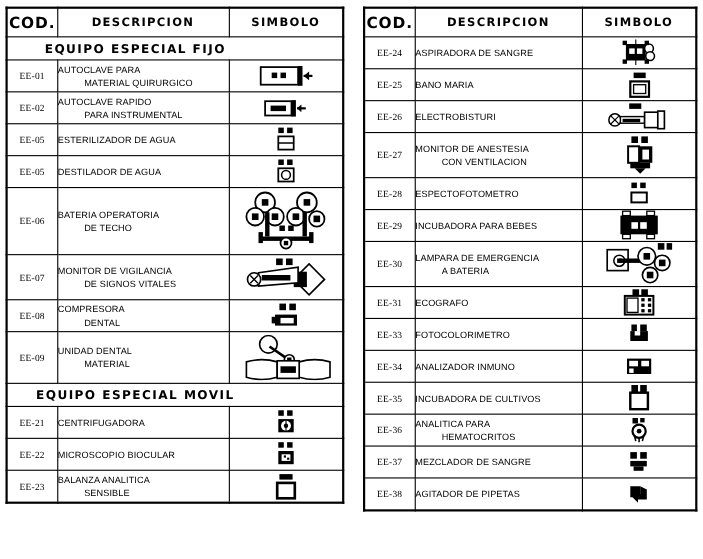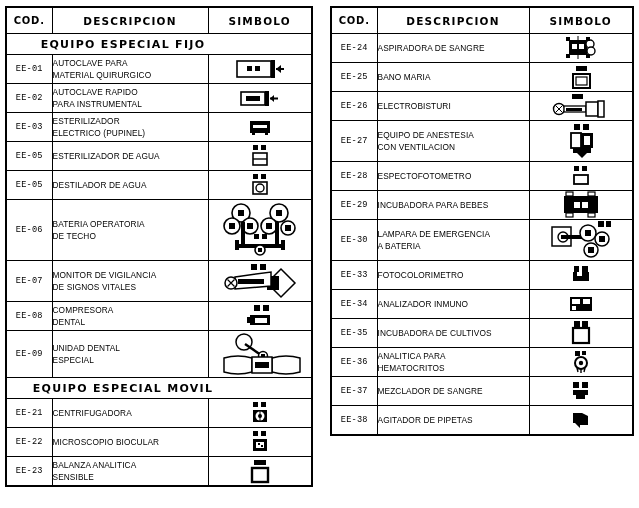--- a/index.html
+++ b/index.html
@@ -34,46 +34,46 @@
 
   
   tr.hdr th{
     height:25px;
     text-align:center;
     font-weight:bold;
     font-size:10.5px;
     letter-spacing:1.2px;
     font-family:"DejaVu Sans",sans-serif;
   }
-  tr.hdr th.h-cod{font-size:10px;letter-spacing:.8px;}
+  tr.hdr th.h-cod{font-size:14px;letter-spacing:.8px;}
 
   
   tr.section td{
     height:20px;
     font-weight:bold;
     font-size:11px;
     letter-spacing:1.3px;
     text-align:center;
     font-family:"DejaVu Sans",sans-serif;
     padding-right:72px;
   }
 
   td.cod{
     text-align:center;
     font-size:8.6px;
-    font-family:Liberation Mono, monospace;
+    font-family:Liberation Serif, serif;
     letter-spacing:.2px;
   }
   td.desc{
     font-size:8.3px;
     padding-left:6px;
     line-height:1.45;
     letter-spacing:.1px;
   }
-  td.desc .l2{display:block;}
+  td.desc .l2{display:block;padding-left:24px;}
   td.sim{
     text-align:center;
     padding:1px 0;
   }
   td.sim svg{display:inline-block;vertical-align:middle;}
   .r2 td{height:28px;}
   .r-med td{height:40px;}
   .r-lamp td{height:60px;}
   .r-unit td{height:46px;}
 </style>
@@ -128,35 +128,20 @@
             <svg width="44" height="22" viewBox="0 0 44 22">
               <rect x="3" y="5" width="24" height="13" fill="#fff" stroke="#000" stroke-width="1.6"></rect>
               <rect x="8" y="9" width="14" height="5" fill="#000"></rect>
               <rect x="27" y="4" width="4" height="15" fill="#000"></rect>
               <path d="M32 11.5 l4 -3.5 v7 z" fill="#000"></path>
               <rect x="32" y="10.5" width="8" height="2" fill="#000"></rect>
             </svg>
           </td>
         </tr>
 
-        <tr class="r2">
-          <td class="cod">EE-03</td>
-          <td class="desc">
-            <span>ESTERILIZADOR</span>
-            <span class="l2">ELECTRICO (PUPINEL)</span>
-          </td>
-          <td class="sim">
-            <svg width="26" height="20" viewBox="0 0 26 20">
-              <rect x="3" y="4" width="20" height="12" fill="#000"></rect>
-              <rect x="6" y="8" width="14" height="3" fill="#fff"></rect>
-              <rect x="5" y="16" width="3" height="2" fill="#000"></rect>
-                <rect x="18" y="16" width="3" height="2" fill="#000"></rect>
-            </svg>
-          </td>
-        </tr>
 
         <tr class="r2">
           <td class="cod">EE-05</td>
           <td class="desc">
             <span>ESTERILIZADOR DE AGUA</span>
           </td>
           <td class="sim">
             <svg width="22" height="24" viewBox="0 0 22 24">
               <rect x="4" y="1" width="5" height="5" fill="#000"></rect>
                 <rect x="12" y="1" width="5" height="5" fill="#000"></rect>
@@ -252,21 +237,21 @@
               <rect x="9" y="14" width="12" height="5" fill="#fff"></rect>
               <rect x="1" y="13" width="4" height="6" fill="#000"></rect>
             </svg>
           </td>
         </tr>
 
         <tr class="r-unit">
           <td class="cod">EE-09</td>
           <td class="desc">
             <span>UNIDAD DENTAL</span>
-            <span class="l2">ESPECIAL</span>
+            <span class="l2">MATERIAL</span>
           </td>
           <td class="sim">
             <svg width="92" height="42" viewBox="0 0 92 42">
               <circle cx="30" cy="9" r="8" fill="#fff" stroke="#000" stroke-width="1.5"></circle>
               <line x1="31" y1="11" x2="47" y2="22" stroke="#000" stroke-width="2.4"></line>
               <circle cx="49" cy="23" r="4.5" fill="#fff" stroke="#000" stroke-width="1.5"></circle>
               <rect x="47" y="21" width="4" height="4" fill="#000"></rect>
               <path d="M10 25 Q24 21 38 25 L38 39 Q24 43 10 39 Z" fill="#fff" stroke="#000" stroke-width="1.5"></path>
               <path d="M58 25 Q72 21 86 25 L86 39 Q72 43 58 39 Z" fill="#fff" stroke="#000" stroke-width="1.5"></path>
               <rect x="38" y="24" width="20" height="16" fill="#fff" stroke="#000" stroke-width="1.5"></rect>
@@ -395,21 +380,21 @@
               <rect x="14" y="15" width="16" height="3" fill="#000"></rect>
               <rect x="34" y="9" width="12" height="14" fill="#fff" stroke="#000" stroke-width="1.5"></rect>
               <rect x="46" y="8" width="6" height="16" fill="#fff" stroke="#000" stroke-width="1.5"></rect>
             </svg>
           </td>
         </tr>
 
         <tr class="r-med">
           <td class="cod">EE-27</td>
           <td class="desc">
-            <span>EQUIPO DE ANESTESIA</span>
+            <span>MONITOR DE ANESTESIA</span>
             <span class="l2">CON VENTILACION</span>
           </td>
           <td class="sim">
             <svg width="34" height="36" viewBox="0 0 34 36">
               <rect x="10" y="1" width="6" height="6" fill="#000"></rect>
                 <rect x="19" y="1" width="6" height="6" fill="#000"></rect>
               <rect x="7" y="10" width="10" height="15" fill="#fff" stroke="#000" stroke-width="1.8"></rect>
               <rect x="17" y="10" width="12" height="15" fill="#000"></rect>
               <rect x="20" y="13" width="6" height="9" fill="#fff"></rect>
               <rect x="9" y="25" width="18" height="5" fill="#000"></rect>
@@ -467,20 +452,42 @@
               <circle cx="38" cy="13" r="8" fill="#fff" stroke="#000" stroke-width="1.5"></circle>
               <rect x="35" y="10" width="6" height="6" fill="#000"></rect>
               <circle cx="52" cy="19" r="7" fill="#fff" stroke="#000" stroke-width="1.5"></circle>
               <rect x="49" y="16" width="6" height="6" fill="#000"></rect>
               <circle cx="41" cy="30" r="7" fill="#fff" stroke="#000" stroke-width="1.5"></circle>
               <rect x="38" y="27" width="6" height="6" fill="#000"></rect>
             </svg>
           </td>
         </tr>
 
+        <tr class="r2">
+          <td class="cod">EE-31</td>
+          <td class="desc">
+            <span>ECOGRAFO</span>
+          </td>
+          <td class="sim">
+            <svg width="32" height="26" viewBox="0 0 32 26">
+              <rect x="10" y="1" width="6" height="6" fill="#000"></rect>
+                <rect x="18" y="1" width="6" height="6" fill="#000"></rect>
+              <rect x="3" y="7" width="26" height="17" fill="#fff" stroke="#000" stroke-width="1.8"></rect>
+              <rect x="5" y="9" width="10" height="13" fill="#fff" stroke="#000" stroke-width="1.2"></rect>
+              <g fill="#000">
+                <rect x="18" y="9" width="3" height="3"></rect>
+                  <rect x="24" y="9" width="3" height="3"></rect>
+                <rect x="18" y="14" width="3" height="3"></rect>
+                  <rect x="24" y="14" width="3" height="3"></rect>
+                <rect x="18" y="19" width="3" height="3"></rect>
+                  <rect x="24" y="19" width="3" height="3"></rect>
+              </g>
+            </svg>
+          </td>
+        </tr>
 
 
         <tr class="r2">
           <td class="cod">EE-33</td>
           <td class="desc">
             <span>FOTOCOLORIMETRO</span>
           </td>
           <td class="sim">
             <svg width="24" height="22" viewBox="0 0 24 22">
               <rect x="5" y="2" width="5" height="6" fill="#000"></rect>

